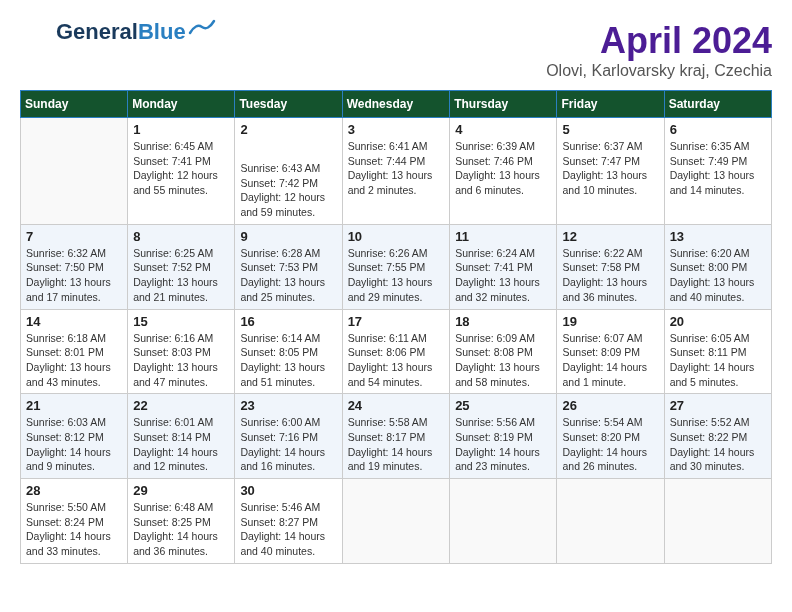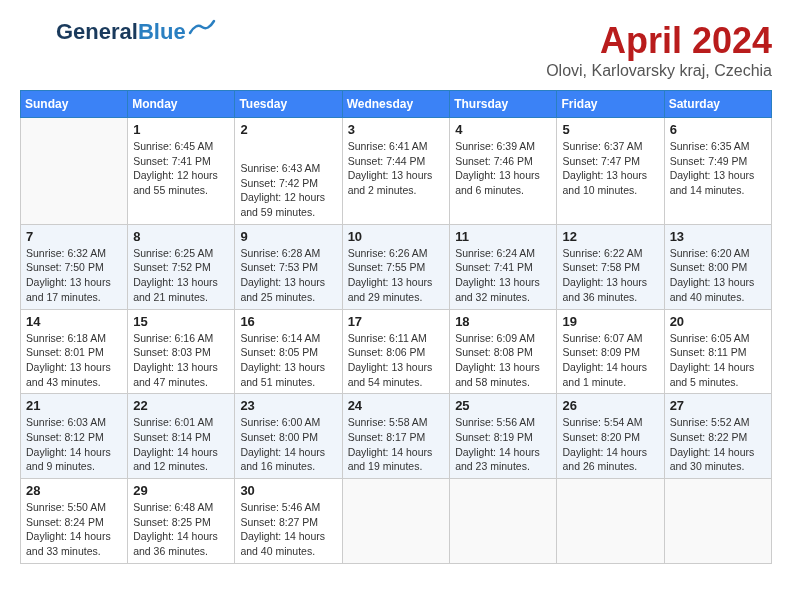--- a/index.html
+++ b/index.html
@@ -29,35 +29,35 @@
       margin-left: 36px;
     }
     .logo-text span.blue {
       color: #2a7fc1;
     }
     .title-area {
       text-align: right;
     }
     .title-area h1 {
       font-size: 36px;
-      color: #b91c1c;
+      color: #4c1d95;
       font-weight: bold;
     }
     .title-area h2 {
       font-size: 16px;
       color: #555;
       font-weight: normal;
     }
     .calendar {
       width: 100%;
       border-collapse: collapse;
       font-size: 11px;
     }
     .calendar thead tr th {
-      background-color: #3b82f6;
+      background-color: #14532d;
       color: #fff;
       padding: 6px 4px;
       text-align: left;
       font-size: 12px;
       font-weight: bold;
       border: 1px solid #2a7fc1;
     }
     .calendar tbody tr td {
       border: 1px solid #ccc;
       vertical-align: top;
@@ -282,21 +282,21 @@
         <td>
           <span class="day-num">22</span>
           <div class="day-info" style="white-space: pre-line;">Sunrise: 6:01 AM
 Sunset: 8:14 PM
 Daylight: 14 hours
 and 12 minutes.</div>
         </td>
         <td>
           <span class="day-num">23</span>
           <div class="day-info" style="white-space: pre-line;">Sunrise: 6:00 AM
-Sunset: 8:00 PM
+Sunset: 7:16 PM
 Daylight: 14 hours
 and 16 minutes.</div>
         </td>
         <td>
           <span class="day-num">24</span>
           <div class="day-info" style="white-space: pre-line;">Sunrise: 5:58 AM
 Sunset: 8:17 PM
 Daylight: 14 hours
 and 19 minutes.</div>
         </td>

